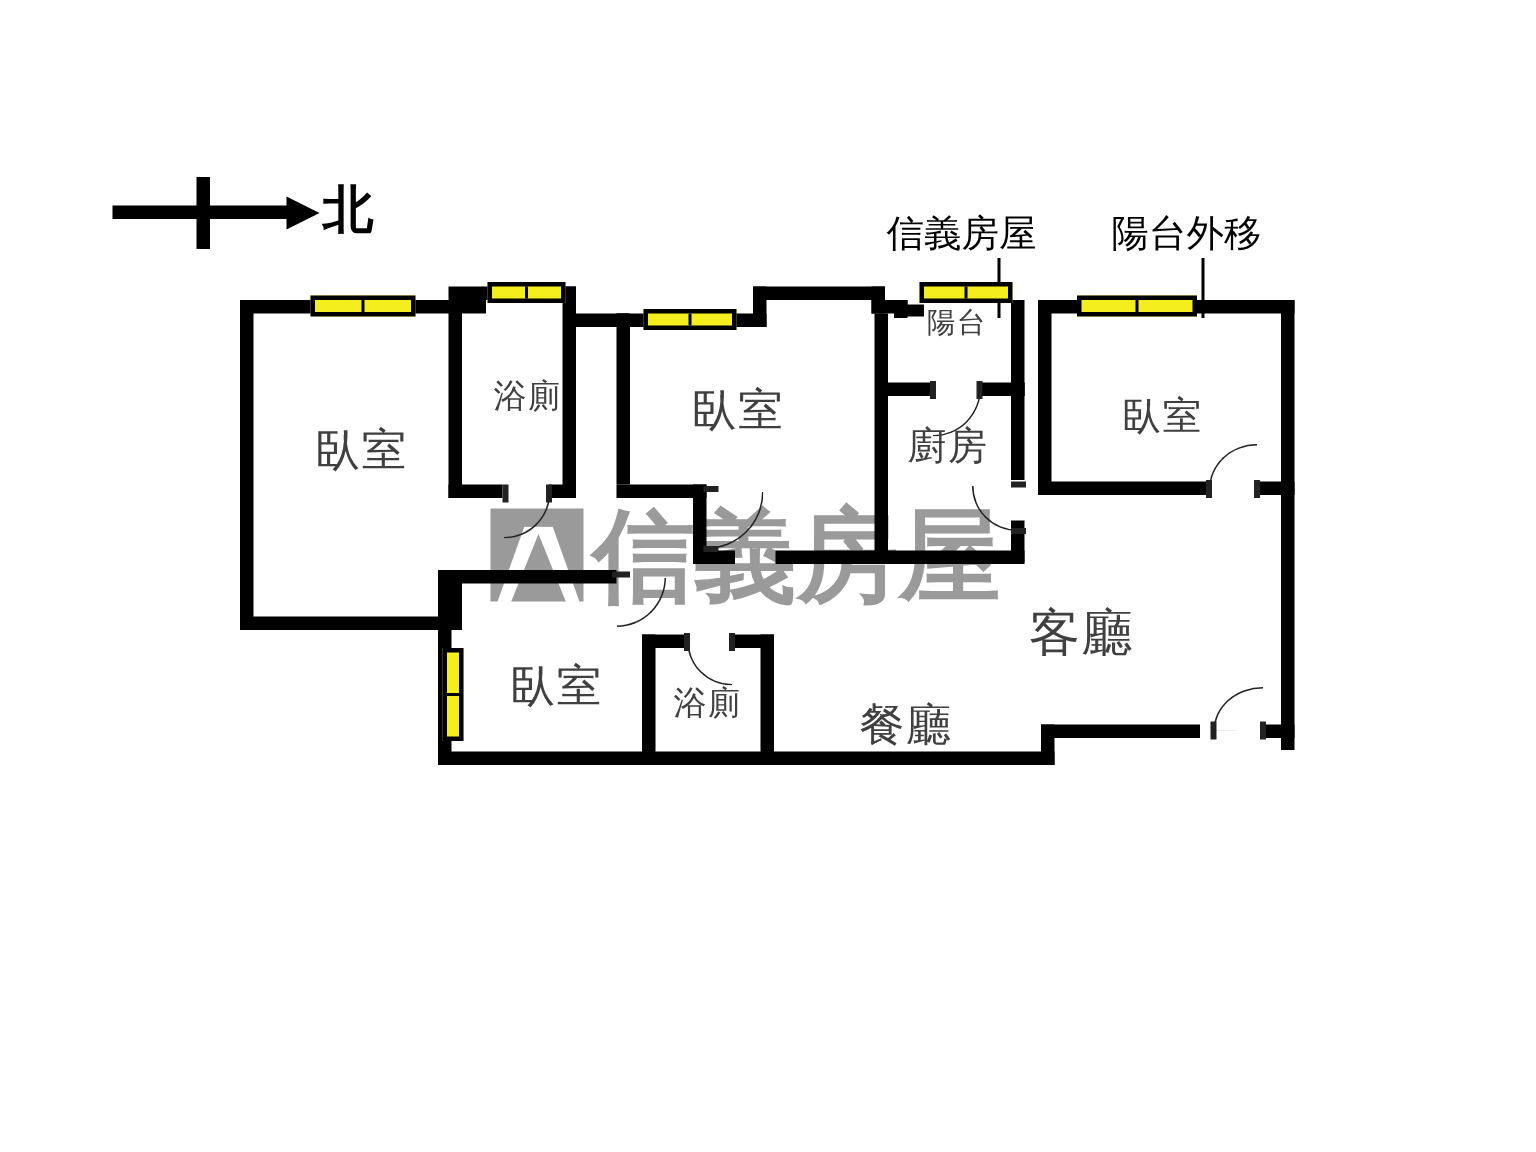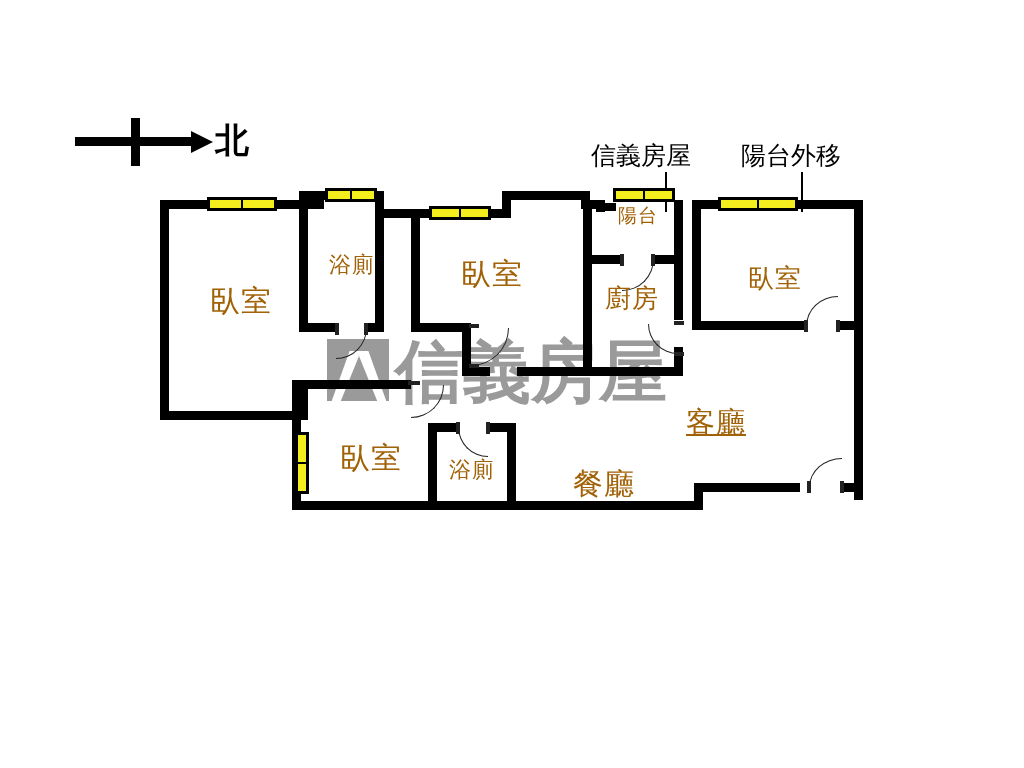--- a/index.html
+++ b/index.html
@@ -29,21 +29,21 @@
 
   .door{position:absolute;}
   .door .arc{position:absolute;left:0;top:0;right:0;bottom:0;
      border:1.6px solid #222;background:transparent;}
   
   .door.br .arc{border-top:none;border-left:none;border-radius:0 0 100% 0;}
   .door.bl .arc{border-top:none;border-right:none;border-radius:0 0 0 100%;}
   .door.tl .arc{border-bottom:none;border-right:none;border-radius:100% 0 0 0;}
   .door .jamb{position:absolute;background:#222;}
 
-  .rlabel{position:absolute;color:#a16207;white-space:nowrap;
+  .rlabel{position:absolute;color:#404040;white-space:nowrap;
     font-family:"DejaVu Serif",serif;letter-spacing:1px;}
 
   
   .callout{position:absolute;white-space:nowrap;color:#000;
     font-family:"DejaVu Serif",serif;font-size:25px;line-height:25px;}
   .leader{position:absolute;background:#000;width:2px;}
 
   
   .wm{position:absolute;pointer-events:none;}
   .wm-logo{position:absolute;background:#9a9a9a;}
@@ -201,21 +201,21 @@
     <div class="jamb" style="left:-2px;top:-5px;width:4px;height:12px;"></div>
     <div class="jamb" style="left:28px;top:-5px;width:4px;height:12px;"></div>
   </div>
 
   <div class="rlabel" style="left:210px;top:286px;font-size:30px;line-height:30px;">臥室</div>
   <div class="rlabel" style="left:329px;top:254px;font-size:22px;line-height:22px;">浴廁</div>
   <div class="rlabel" style="left:461px;top:259px;font-size:30px;line-height:30px;">臥室</div>
   <div class="rlabel" style="left:618px;top:206px;font-size:19px;line-height:19px;">陽台</div>
   <div class="rlabel" style="left:605px;top:285px;font-size:26px;line-height:26px;">廚房</div>
   <div class="rlabel" style="left:748px;top:265px;font-size:26px;line-height:26px;">臥室</div>
-  <div class="rlabel" style="left:686px;top:405px;font-size:29px;line-height:34px;text-decoration:underline;">客廳</div>
+  <div class="rlabel" style="left:686px;top:405px;font-size:34px;line-height:34px;">客廳</div>
   <div class="rlabel" style="left:573px;top:469px;font-size:30px;line-height:30px;">餐廳</div>
   <div class="rlabel" style="left:340px;top:443px;font-size:30px;line-height:30px;">臥室</div>
   <div class="rlabel" style="left:449px;top:459px;font-size:22px;line-height:22px;">浴廁</div>
 
   <div class="disc">
   </div>
 
 </div>
 
 </body></html>

